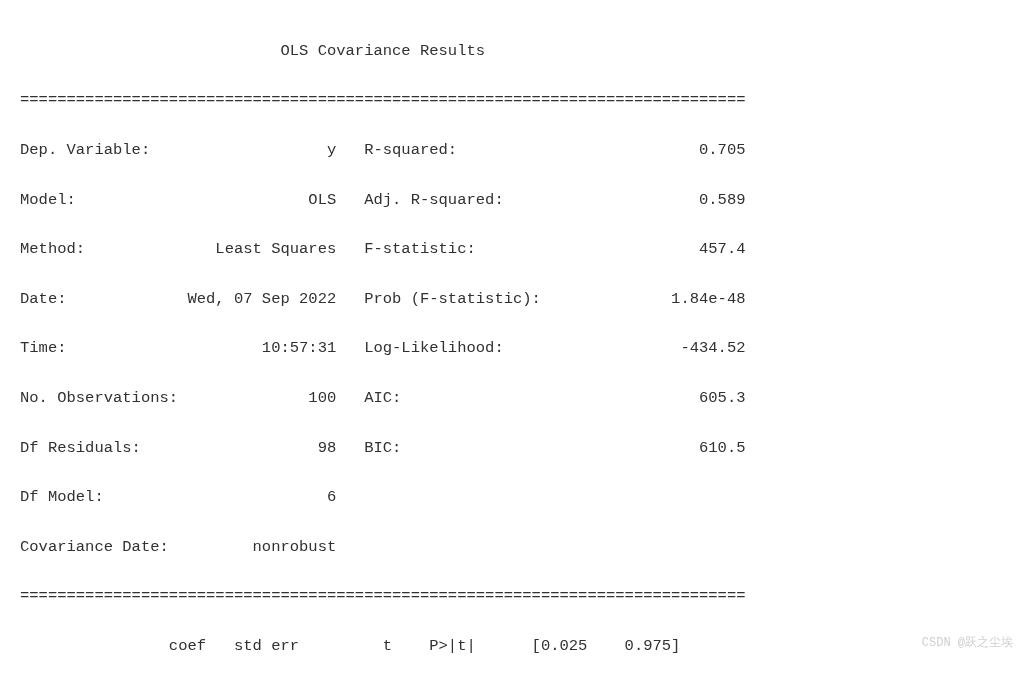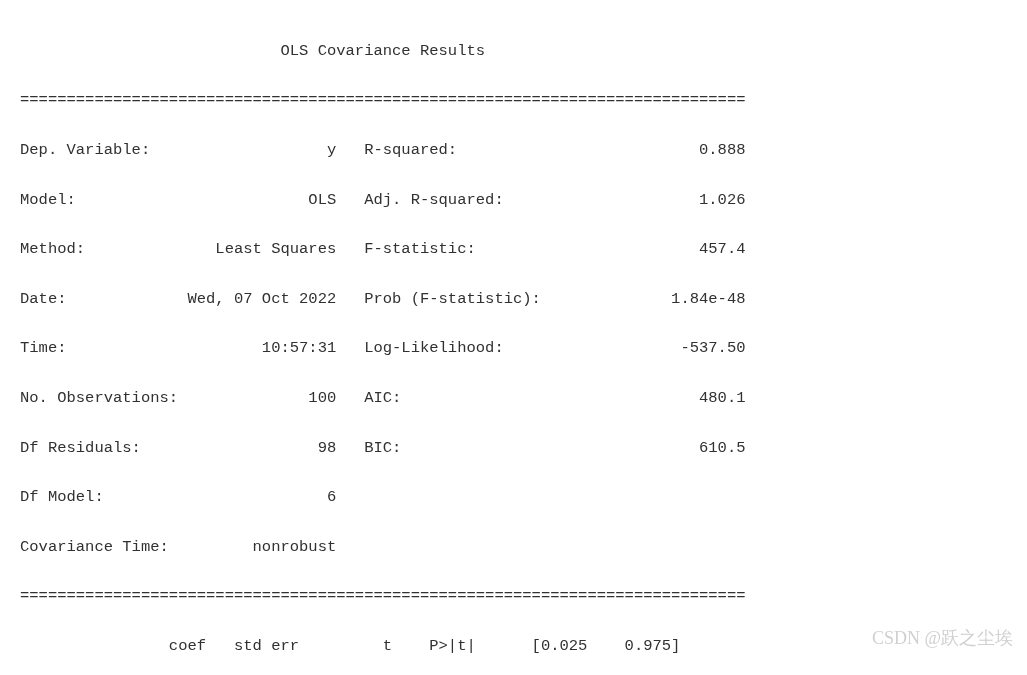--- a/index.html
+++ b/index.html
@@ -11,38 +11,38 @@
       margin: 0;
       padding: 14px 20px;
       white-space: pre;
       overflow: hidden;
     }
     .watermark {
       position: absolute;
       right: 14px;
       bottom: 22px;
       color: #d0d0d0;
-      font-size: 18px;
-      font-family: Liberation Serif, serif;
+      font-size: 12px;
+      font-family: Liberation Mono, monospace;
       white-space: nowrap;
     }
   </style>
 </head>
 <body>
 <div>                            OLS Covariance Results                            </div>
 <div>==============================================================================</div>
-<div>Dep. Variable:                   y   R-squared:                          0.888</div>
-<div>Model:                         OLS   Adj. R-squared:                     1.026</div>
+<div>Dep. Variable:                   y   R-squared:                          0.705</div>
+<div>Model:                         OLS   Adj. R-squared:                     0.589</div>
 <div>Method:              Least Squares   F-statistic:                        457.4</div>
-<div>Date:             Wed, 07 Oct 2022   Prob (F-statistic):              1.84e-48</div>
-<div>Time:                     10:57:31   Log-Likelihood:                   -537.50</div>
-<div>No. Observations:              100   AIC:                                480.1</div>
+<div>Date:             Wed, 07 Sep 2022   Prob (F-statistic):              1.84e-48</div>
+<div>Time:                     10:57:31   Log-Likelihood:                   -434.52</div>
+<div>No. Observations:              100   AIC:                                605.3</div>
 <div>Df Residuals:                   98   BIC:                                610.5</div>
 <div>Df Model:                        6   </div>
-<div>Covariance Time:         nonrobust   </div>
+<div>Covariance Date:         nonrobust   </div>
 <div>==============================================================================</div>
 <div>                coef   std err         t    P&gt;|t|      [0.025    0.975]</div>
 
 
 
 
 
 
 
 

